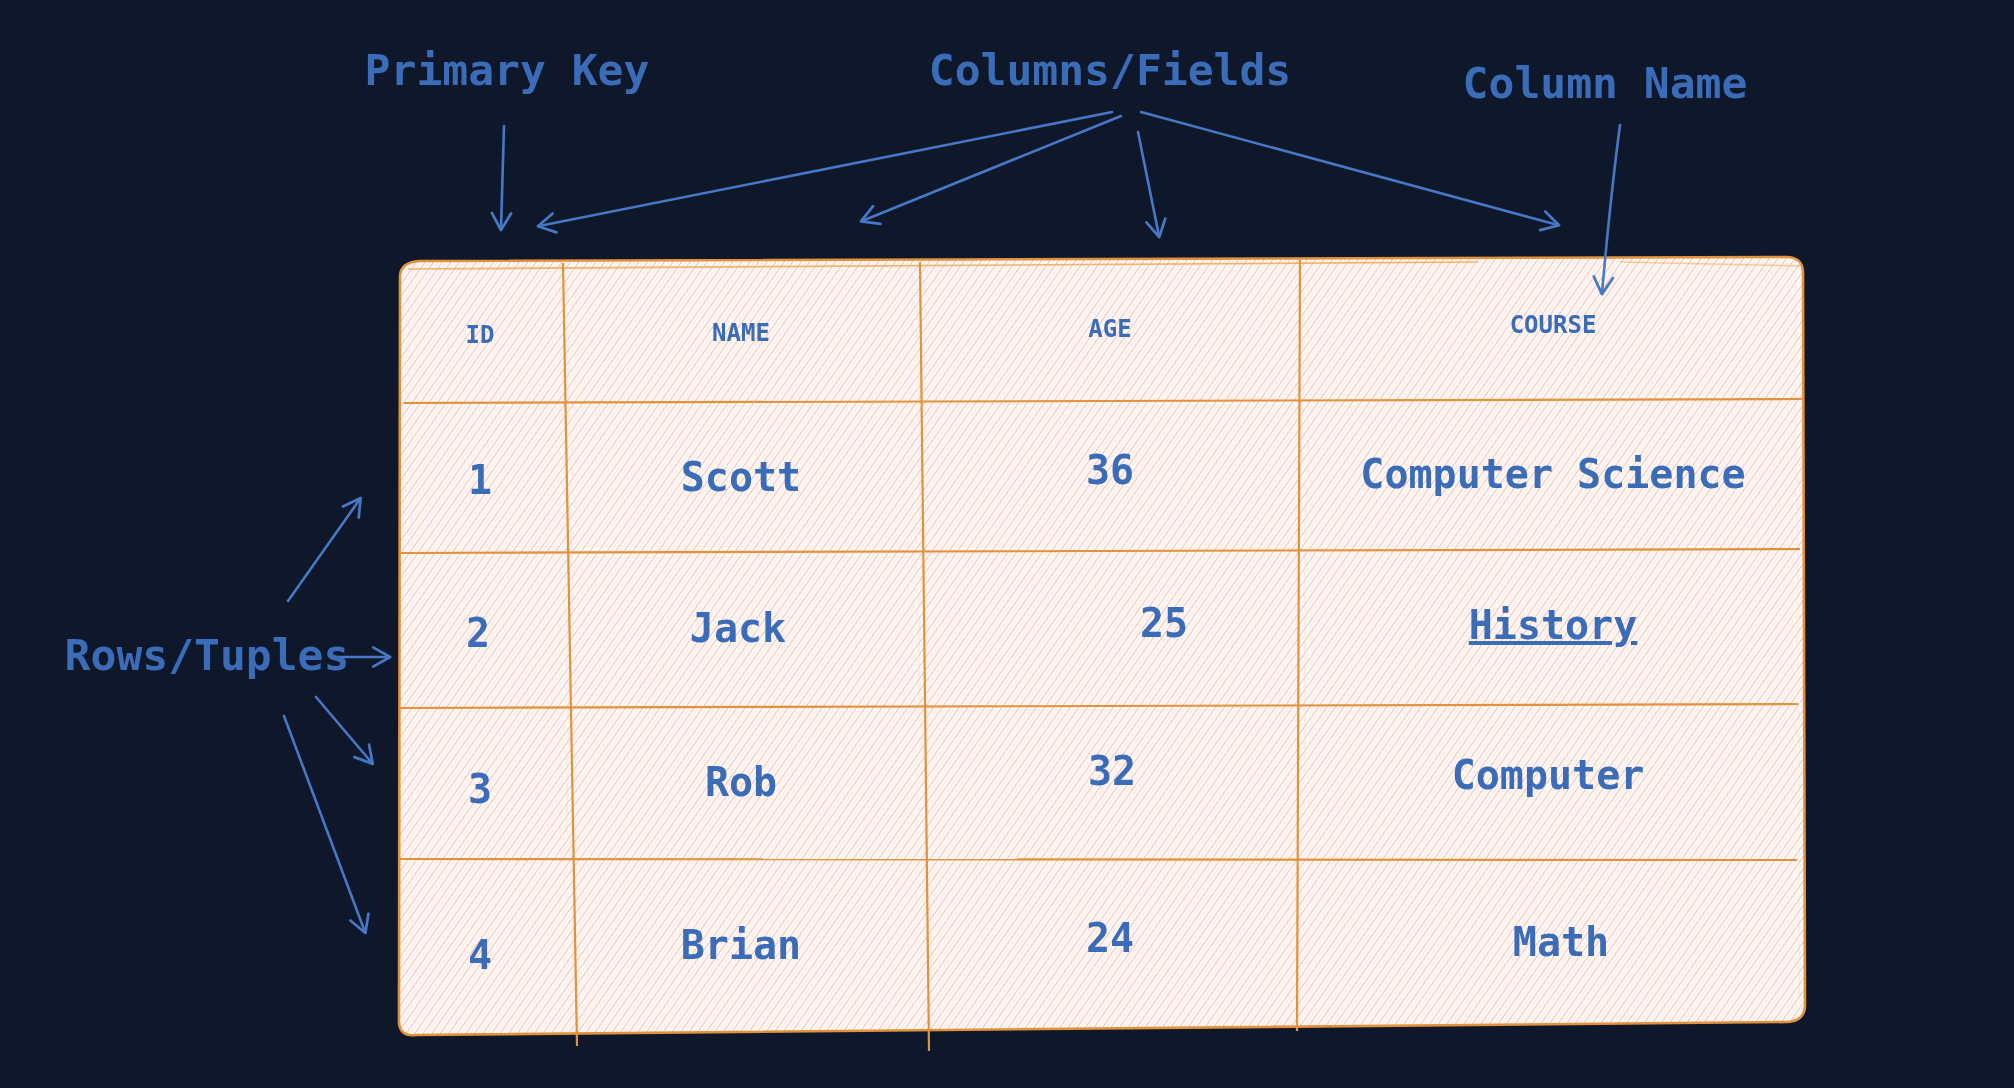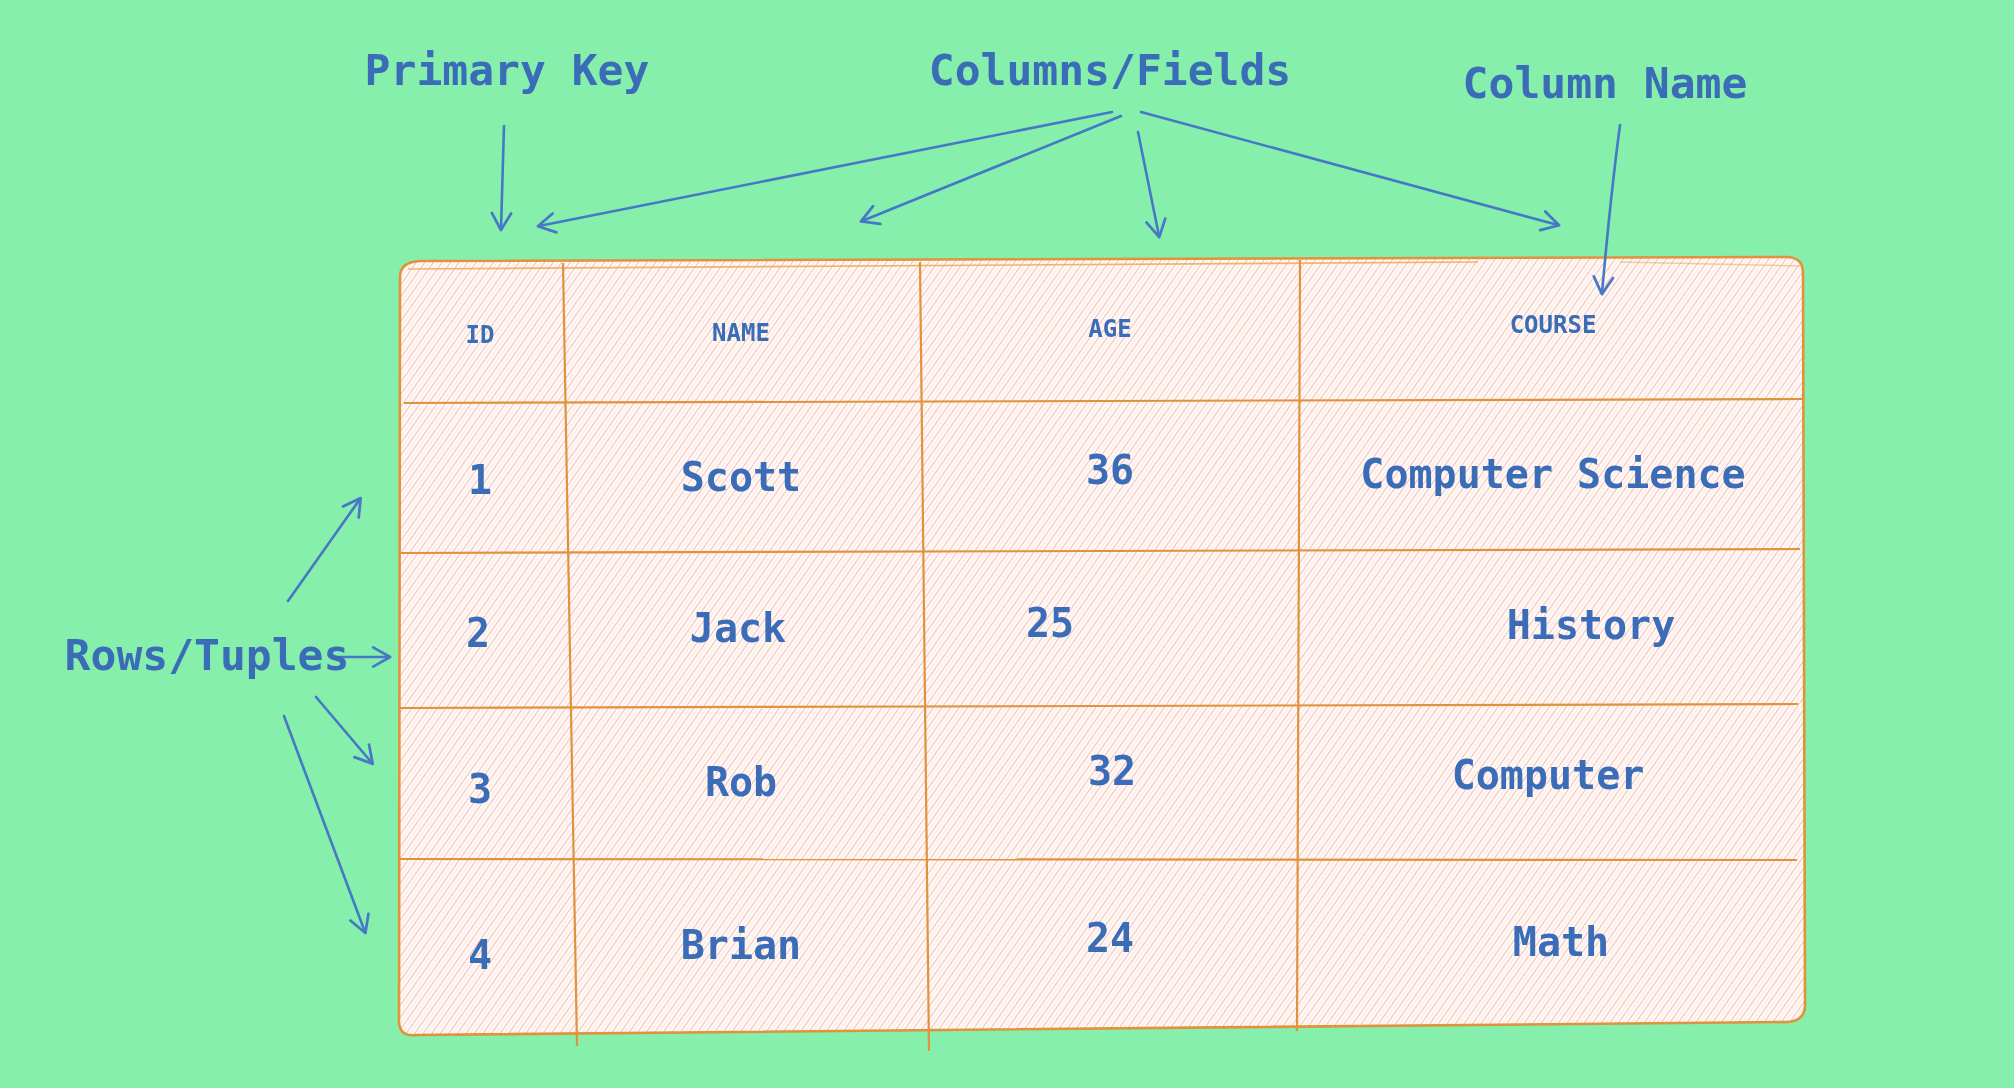--- a/index.html
+++ b/index.html
@@ -1,19 +1,19 @@
 <!DOCTYPE html>
 <html><head>
 <meta charset="utf-8">
 <style>
   html,body{margin:0;padding:0;background:#ffffff;}
   #canvas{
     position:relative;
     width:2014px;height:1088px;
-    background:#86efac;
+    background:#0f172a;
     overflow:hidden;
     font-family:"DejaVu Sans Mono","Liberation Mono",monospace;
   }
   #art{position:absolute;left:0;top:0;}
   .txt{
     position:absolute;
     transform:translate(-50%,-50%);
     white-space:nowrap;
     color:#3a6cb8;
     font-weight:700;
@@ -81,22 +81,22 @@
     <div class="txt hdr" style="left:1110px;top:329px;text-align:right;">AGE</div>
     <div class="txt hdr" style="left:1553px;top:325px;">COURSE</div>
 
     <div class="txt cell" style="left:480px;top:480px;">1</div>
     <div class="txt cell" style="left:741px;top:477px;">Scott</div>
     <div class="txt cell" style="left:1110px;top:470px;">36</div>
     <div class="txt cell" style="left:1553px;top:474px;">Computer Science</div>
 
     <div class="txt cell" style="left:478px;top:633px;">2</div>
     <div class="txt cell" style="left:738px;top:628px;">Jack</div>
-    <div class="txt cell" style="left:1050px;top:623px;">25</div>
-    <div class="txt cell" style="left:1591px;top:625px;">History</div>
+    <div class="txt cell" style="left:1164px;top:623px;">25</div>
+    <div class="txt cell" style="left:1553px;top:625px;text-decoration:underline;">History</div>
 
     <div class="txt cell" style="left:480px;top:789px;">3</div>
     <div class="txt cell" style="left:741px;top:782px;">Rob</div>
     <div class="txt cell" style="left:1112px;top:771px;">32</div>
     <div class="txt cell" style="left:1548px;top:775px;">Computer</div>
 
     <div class="txt cell" style="left:480px;top:955px;">4</div>
     <div class="txt cell" style="left:741px;top:945px;">Brian</div>
     <div class="txt cell" style="left:1110px;top:938px;">24</div>
     <div class="txt cell" style="left:1553px;top:942px;margin-left:8px;">Math</div>

